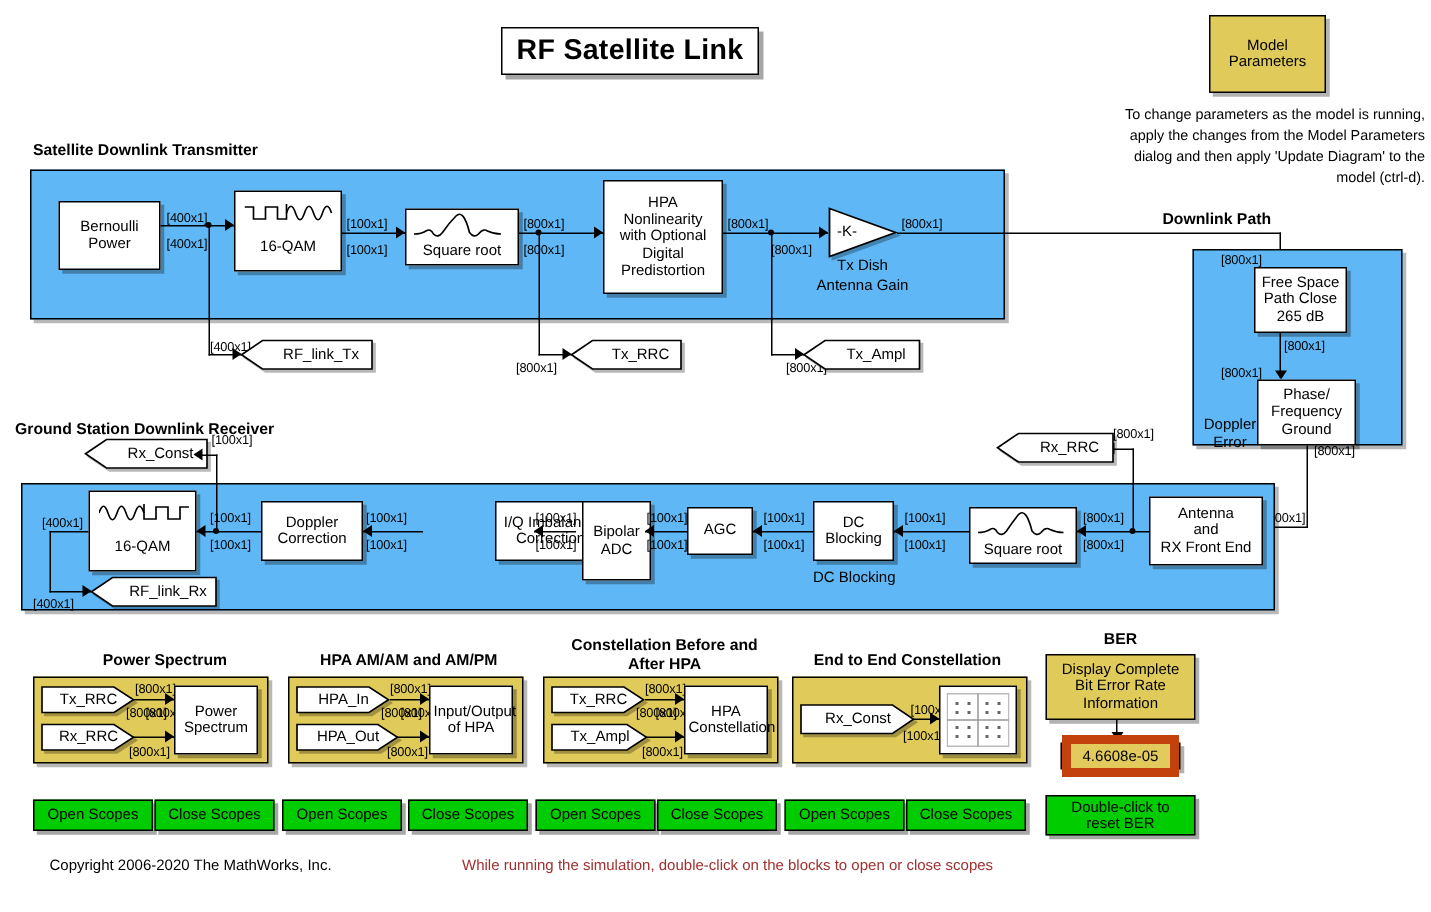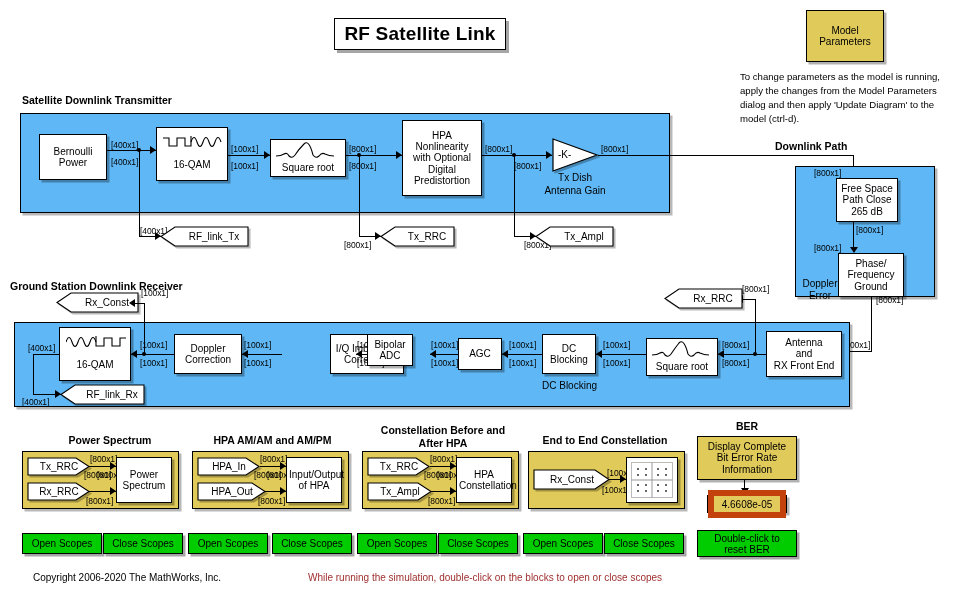--- a/index.html
+++ b/index.html
@@ -65,21 +65,21 @@
   .freetxt{position:absolute;font-size:10px;white-space:nowrap;}
 
   
   #title-block{
     position:absolute;background:#fff;border:1.6px solid #000;
     box-shadow:3px 3px 0 rgba(0,0,0,.35);
     display:flex;align-items:center;justify-content:center;
     font-size:19px;font-weight:bold;letter-spacing:.2px;
   }
 
-  .note{position:absolute;text-align:left;font-size:9.6px;line-height:1.45;}
+  .note{position:absolute;text-align:right;font-size:9.6px;line-height:1.45;}
   .redtxt{position:absolute;color:#A03030;font-size:10px;white-space:nowrap;}
   .copy{position:absolute;font-size:10px;white-space:nowrap;}
 
   
   .display{
     position:absolute;box-sizing:border-box;background:#E2CB5C;
     border:1.6px solid #000;box-shadow:2.5px 2.5px 0 rgba(0,0,0,.30);
     display:flex;align-items:center;justify-content:center;font-size:10px;
   }
   .display .inner{
@@ -302,21 +302,21 @@
   <div class="lbl">
     <div>I/Q Imbalance</div>
     <div>Correction</div>
   </div>
 </div>
 <div class="wire wh" style="left:356px;top:354px;width:28px;"></div>
 <div class="arr l" style="left:356px;top:350px;"></div>
 <div class="dim" style="left:357px;top:340px;">[100x1]</div>
 <div class="dim" style="left:357px;top:358px;">[100x1]</div>
 
-<div class="blk" style="left:367px;top:334px;width:46px;height:32px;">
+<div class="blk" style="left:388px;top:334px;width:46px;height:53px;">
   <div class="lbl">
     <div>Bipolar</div>
     <div>ADC</div>
   </div>
 </div>
 <div class="wire wh" style="left:430px;top:354px;width:28px;"></div>
 <div class="arr l" style="left:430px;top:350px;"></div>
 <div class="dim" style="left:431px;top:340px;">[100x1]</div>
 <div class="dim" style="left:431px;top:358px;">[100x1]</div>
 

